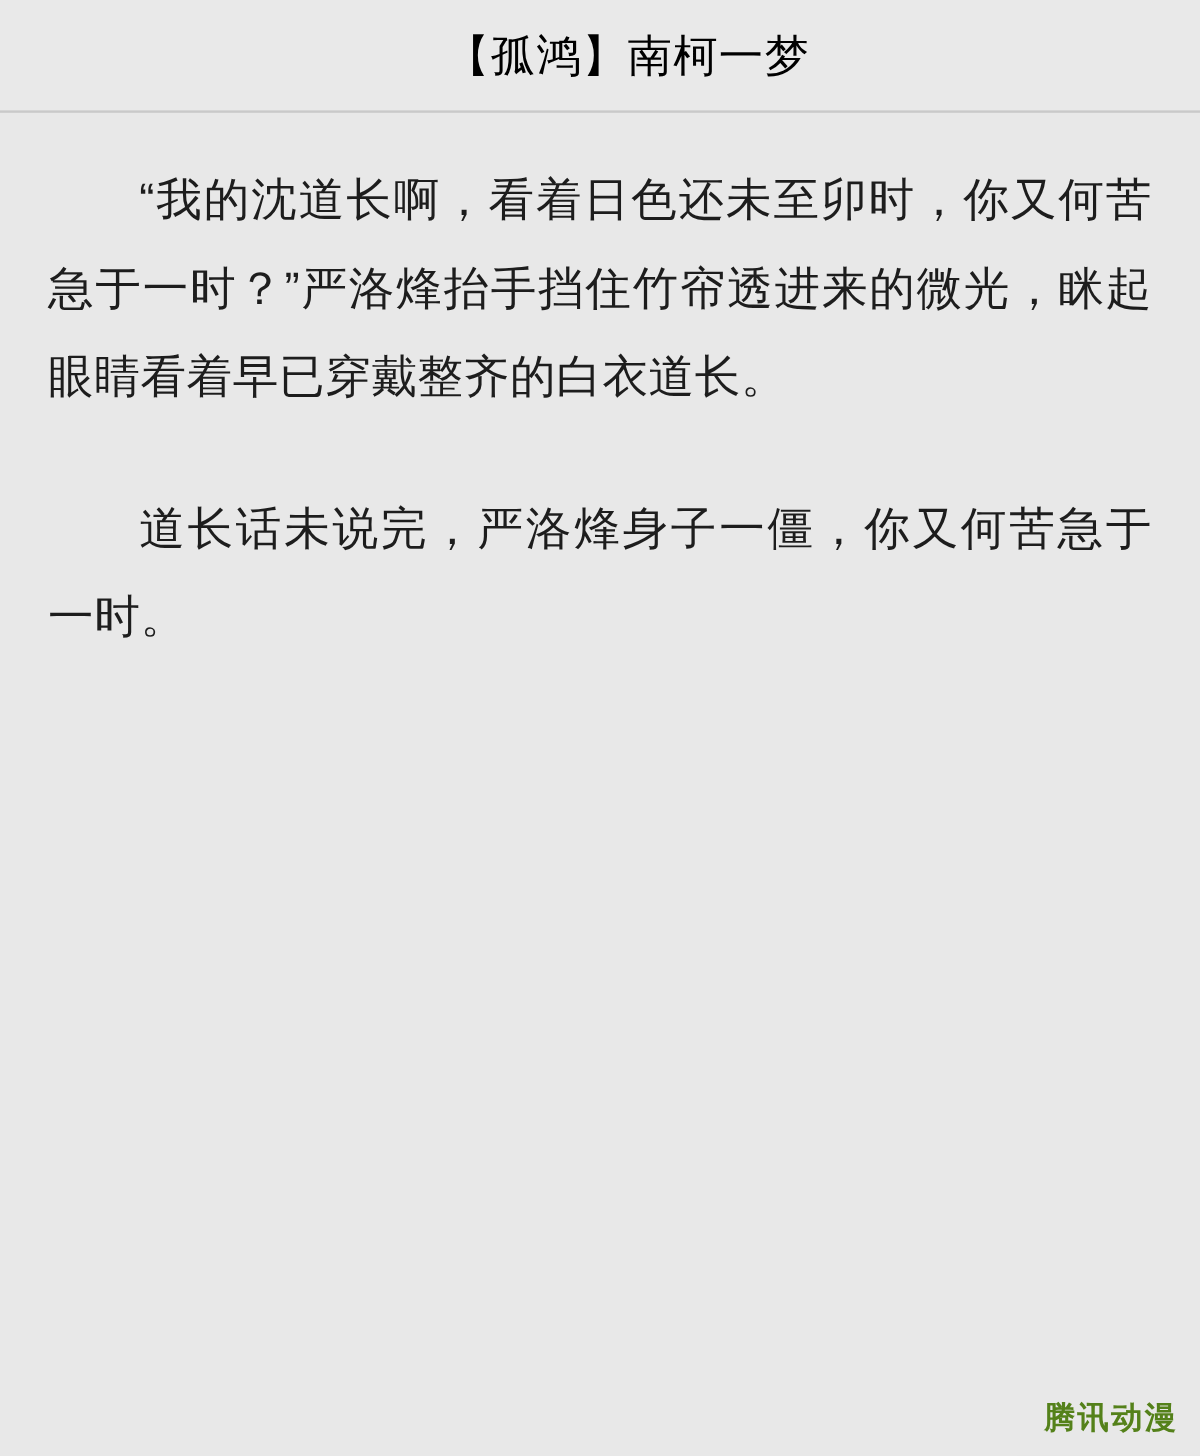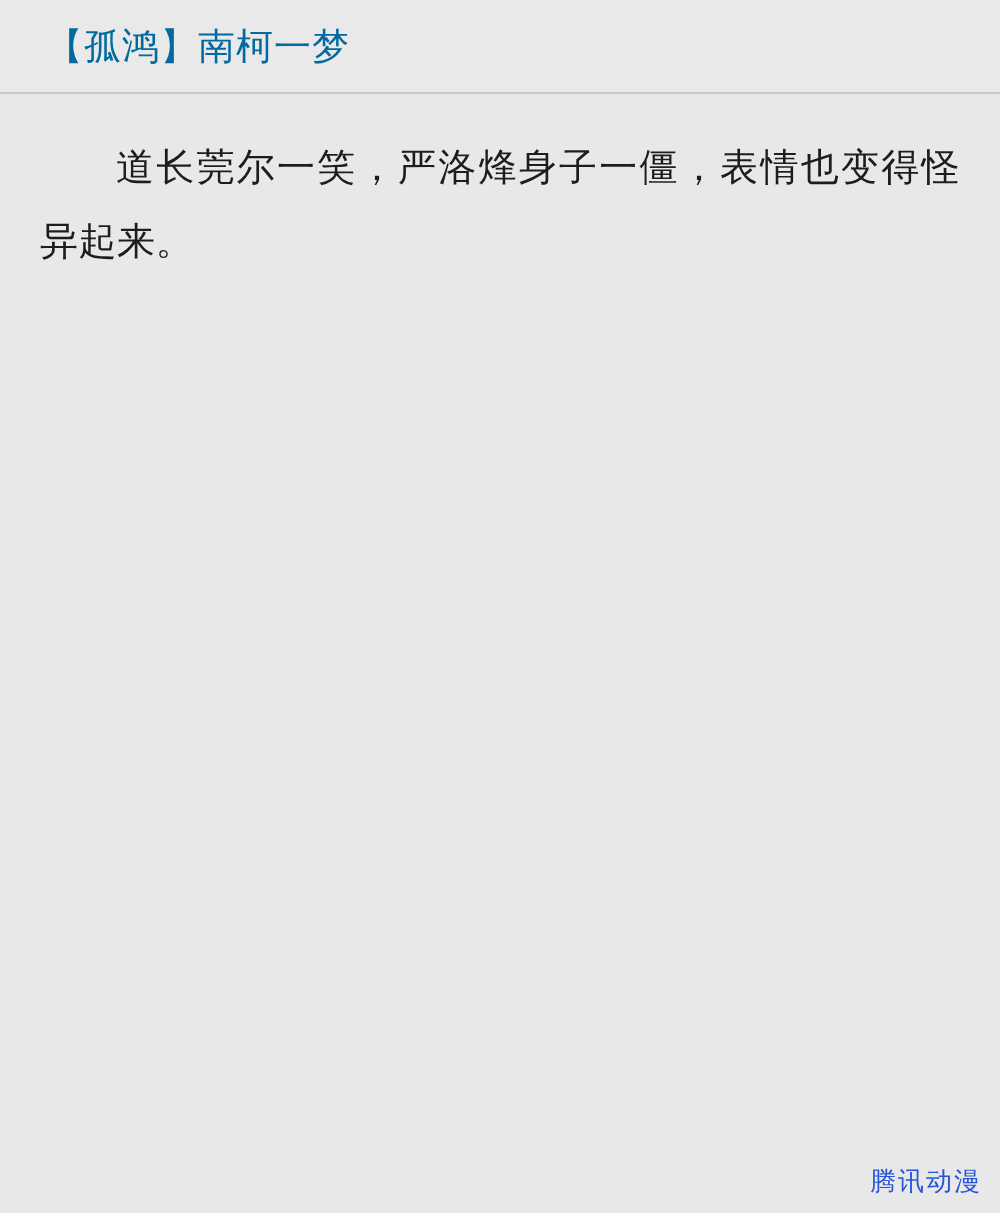--- a/index.html
+++ b/index.html
@@ -26,23 +26,24 @@
     height: 94px;
     box-sizing: border-box;
     padding: 24px 0 0 46px;
     border-bottom: 2px solid #c9c9c9;
     background: #e9e9e9;
   }
   .title-text {
     font-size: 37px;
     line-height: 46px;
     letter-spacing: 1px;
-    color: #0369a1;
+    color: #000000;
     font-weight: 400;
     white-space: nowrap;
+    text-align: center;
   }
   .body-area {
     padding: 36px 40px 0 40px;
     box-sizing: border-box;
   }
   .para {
     font-size: 38px;
     line-height: 74px;
     letter-spacing: 0.5px;
     color: #1d1d1d;
@@ -56,34 +57,35 @@
   }
   .para.short {
     margin-bottom: 56px;
   }
   .watermark {
     position: absolute;
     right: 18px;
     bottom: 14px;
     font-size: 26px;
     letter-spacing: 2px;
-    color: #1d4ed8;
-    font-weight: 400;
+    color: #4d7c0f;
+    font-weight: 700;
     opacity: 0.95;
     user-select: none;
   }
 </style>
 </head>
 <body>
 
 <div class="page">
 
   <div class="title-bar">
     <div class="title-text">【孤鸿】南柯一梦</div>
   </div>
 
   <div class="body-area">
-    <p class="para indent">道长莞尔一笑，严洛烽身子一僵，表情也变得怪异起来。</p>
+    <p class="para indent">“我的沈道长啊，看着日色还未至卯时，你又何苦急于一时？”严洛烽抬手挡住竹帘透进来的微光，眯起眼睛看着早已穿戴整齐的白衣道长。</p>
+    <p class="para indent">道长话未说完，严洛烽身子一僵，你又何苦急于一时。</p>
   </div>
 
   <div class="watermark">腾讯动漫</div>
 
 </div>
 
 </body></html>

